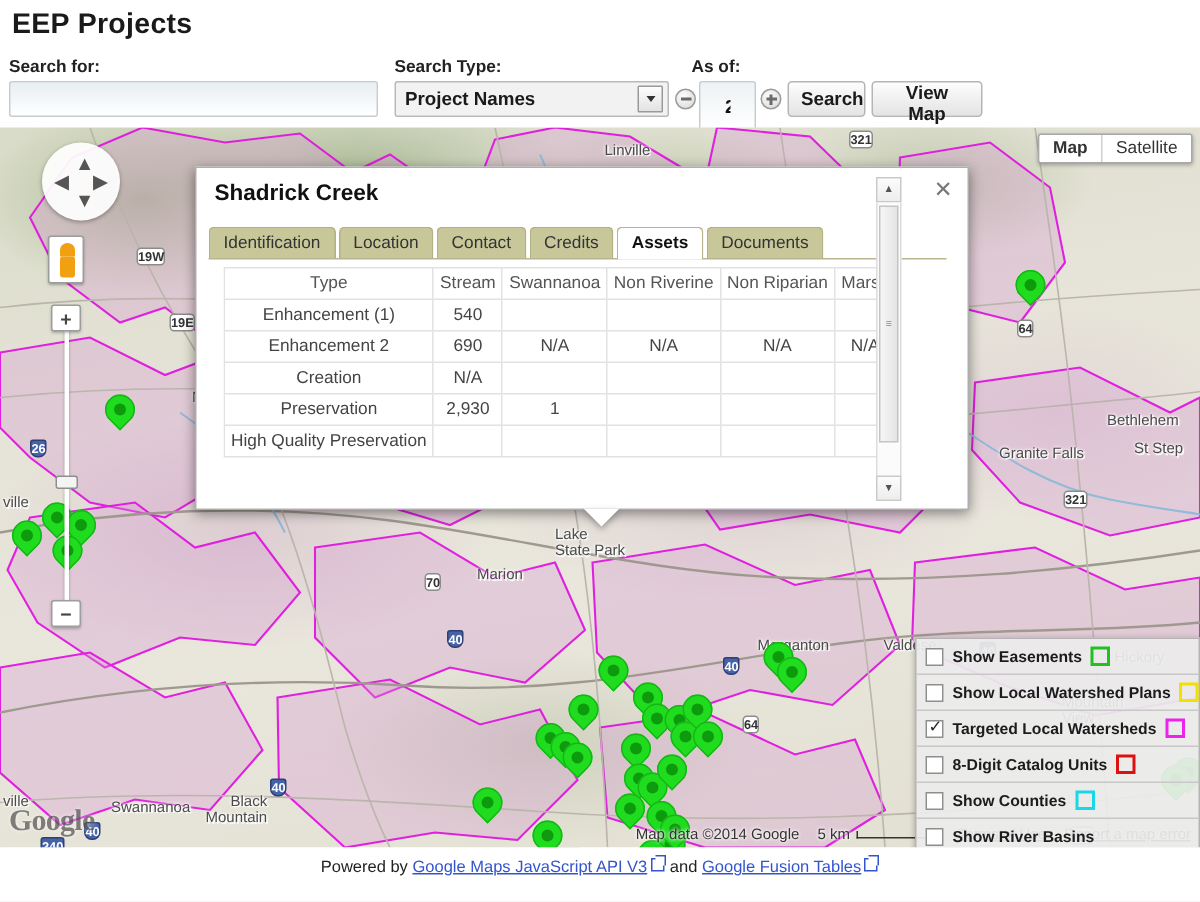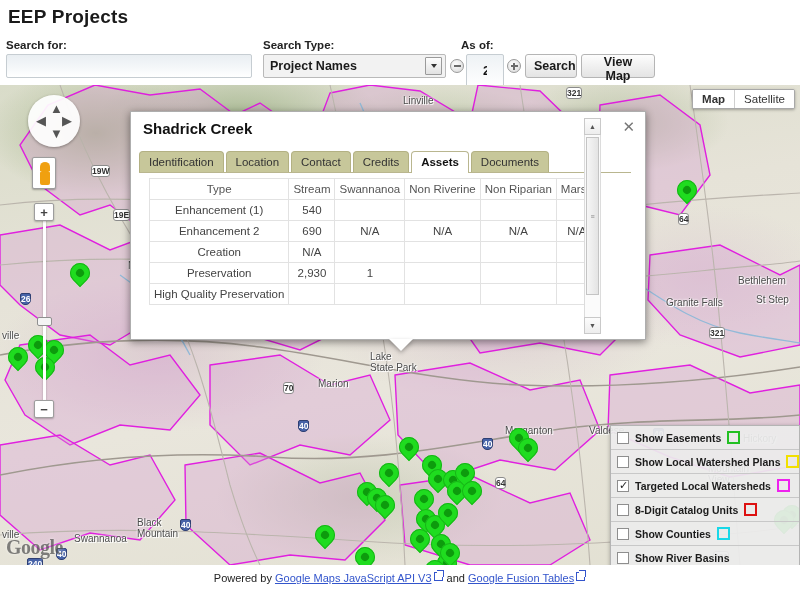--- a/index.html
+++ b/index.html
@@ -572,21 +572,21 @@
       <div class="map-label" style="left: 505px; top: 340px;">Morganton</div>
       <div class="map-label" style="left: 589px; top: 340px;">Valdese</div>
       <div class="map-label" style="left: 743px; top: 348px;">Hickory</div>
       <div class="map-label" style="left: 708px; top: 378px;">Mountain
 View</div>
       <div class="shield interstate" style="left: 482px; top: 353px;">40</div>
       <div class="shield interstate" style="left: 298px; top: 335px;">40</div>
       <div class="shield interstate" style="left: 653px; top: 343px;">40</div>
       <div class="shield" style="left: 495px; top: 392px;">64</div>
       <div class="map-label" style="left: 2px; top: 444px;">ville</div>
-      <div class="map-label" style="left: 137px; top: 432px;">Black
+      <div class="map-label" style="left: 137px; top: 444px; text-align: right;">Black
 Mountain</div>
       <div class="map-label" style="left: 74px; top: 448px;">Swannanoa</div>
       <div class="shield interstate" style="left: 180px; top: 434px;">40</div>
       <div class="shield interstate" style="left: 56px; top: 463px;">40</div>
       <div class="shield interstate" style="left: 27px; top: 473px;">240</div>
       <div class="shield" style="left: 713px; top: 466px;">221</div>
     </div>
 
   <div id="map-markers">
       <div class="marker" style="left: 258px; top: 83px;">
@@ -747,20 +747,29 @@
     <div class="zoom-box" id="zoom-out">−</div>
   </div>
 
   <div id="map-type-control">
     <div class="active">Map</div>
     <div>Satellite</div>
   </div>
 
   <div id="google-logo">Google</div>
 
+  <div id="map-attribution">
+    <span>Map data ©2014 Google</span>
+    <span class="scalebar">
+      <span>5 km</span>
+      <span class="bar"></span>
+    </span>
+    <a href="#">Terms of Use</a>
+    <a href="#">Report a map error</a>
+  </div>
 
   <div id="legend">
       <div class="legend-row">
         <span class="legend-check"></span>
         <span class="legend-label">Show Easements</span>
         <span class="legend-swatch" style="border-color: rgb(34, 192, 34);"></span>
       </div>
       <div class="legend-row">
         <span class="legend-check"></span>
         <span class="legend-label">Show Local Watershed Plans</span>

